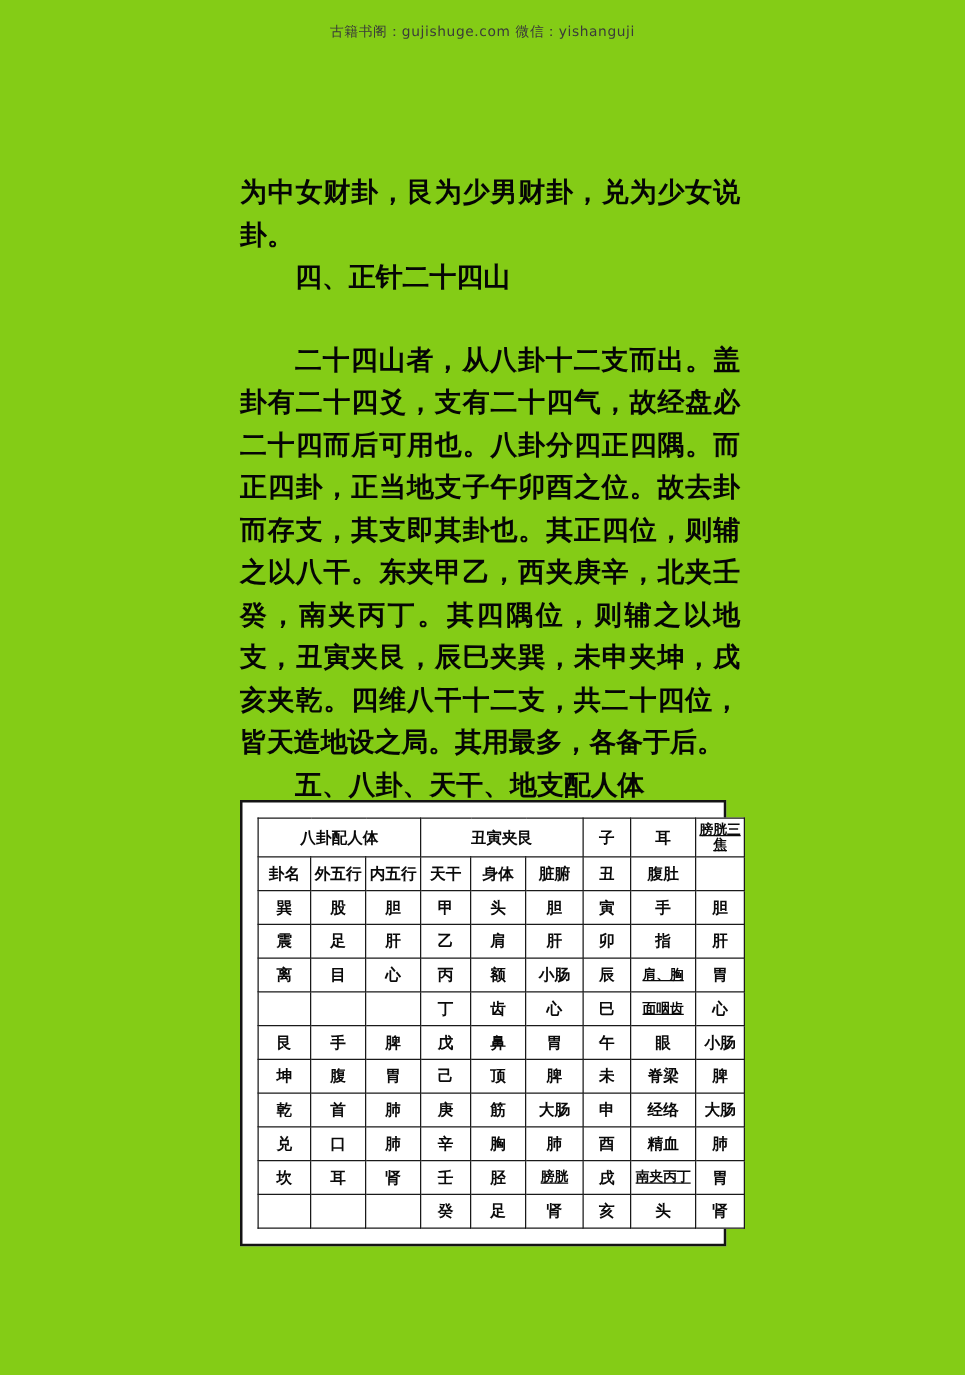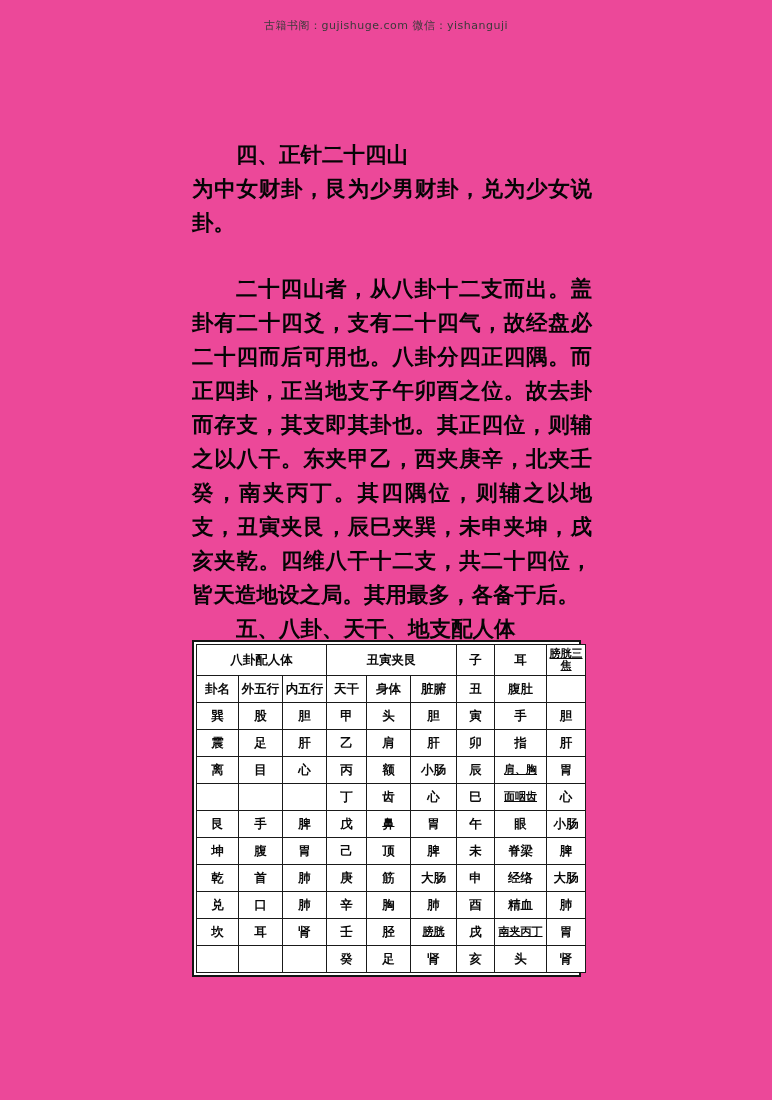--- a/index.html
+++ b/index.html
@@ -12,21 +12,21 @@
     height: 1100px;
     font-family: "DejaVu Sans", sans-serif;
     color: #000;
     position: relative;
     overflow: hidden;
   }
   .page {
     position: relative;
     width: 772px;
     height: 1100px;
-    background: #ec4899;
+    background: #84cc16;
   }
   .watermark {
     position: absolute;
     top: 18px;
     left: 0;
     width: 772px;
     text-align: center;
     font-size: 11px;
     color: #3a3a3a;
     letter-spacing: 0.5px;
@@ -86,37 +86,37 @@
     font-size: 12.5px;
     height: 30px;
   }
   table.gtable .small {
     font-size: 11px;
     line-height: 12px;
     text-decoration: underline;
   }
   .outer-border {
     border: 2px solid #141414;
-    padding: 2px;
+    padding: 12px;
     background: #fff;
   }
   .blank {
     color: transparent;
   }
 </style>
 </head>
 <body>
 
 <div class="page">
 
   <div class="watermark">古籍书阁：gujishuge.com 微信：yishanguji</div>
 
   <div class="body-text">
+    <p class="para">为中女财卦，艮为少男财卦，兑为少女说卦。</p>
     <p class="para heading">四、正针二十四山</p>
-    <p class="para">为中女财卦，艮为少男财卦，兑为少女说卦。</p>
     <p class="para indent">二十四山者，从八卦十二支而出。盖卦有二十四爻，支有二十四气，故经盘必二十四而后可用也。八卦分四正四隅。而正四卦，正当地支子午卯酉之位。故去卦而存支，其支即其卦也。其正四位，则辅之以八干。东夹甲乙，西夹庚辛，北夹壬癸，南夹丙丁。其四隅位，则辅之以地支，丑寅夹艮，辰巳夹巽，未申夹坤，戌亥夹乾。四维八干十二支，共二十四位，皆天造地设之局。其用最多，各备于后。</p>
     <p class="para heading">五、八卦、天干、地支配人体</p>
   </div>
 
   <div class="tbl-wrap">
     <div class="outer-border">
       <table class="gtable">
         <colgroup>
           <col style="width:42px">
             <col style="width:44px">

